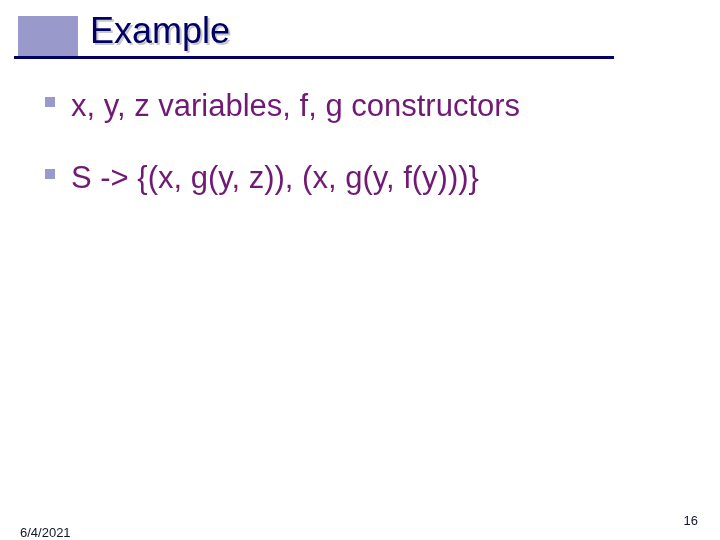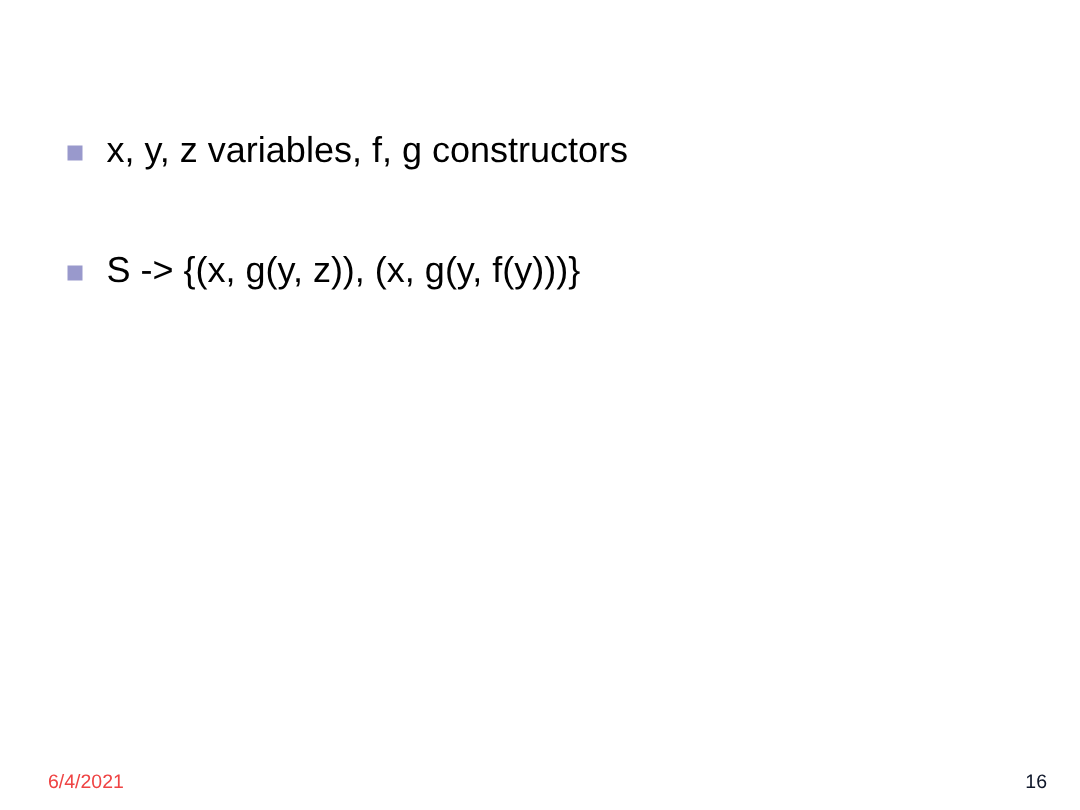--- a/index.html
+++ b/index.html
@@ -48,64 +48,68 @@
     top: 46px;
     width: 600px;
     height: 3px;
     background: #000066;
   }
   .body-area {
     position: absolute;
     top: 85px;
     left: 45px;
     width: 640px;
-    font-size: 24px;
+    font-size: 31px;
     line-height: 1.35;
-    color: #000000;
+    color: #701a75;
   }
   .bullet-row {
     display: flex;
     align-items: flex-start;
     margin-bottom: 4px;
   }
   .bullet-row.spaced {
-    margin-top: 48px;
+    margin-top: 30px;
   }
   .bullet-square {
     width: 10px;
     height: 10px;
     background: #9999cc;
     flex: 0 0 auto;
     margin-top: 12px;
     margin-right: 16px;
   }
   .bullet-text {
     flex: 1 1 auto;
   }
   .footer-date {
     position: absolute;
     left: 20px;
-    bottom: 12px;
+    bottom: 0;
     font-size: 13px;
-    color: #ef4444;
-    margin-left: 12px;
+    color: #0f172a;
   }
   .footer-page {
     position: absolute;
     right: 22px;
     bottom: 12px;
     font-size: 13px;
     color: #0f172a;
   }
 </style>
 </head>
 <body>
 
 <div class="slide">
 
+  <div class="title-area">
+    <div class="title-accent"></div>
+    <div class="title-text">Example</div>
+    <div class="title-underline"></div>
+  </div>
 
   <div class="body-area">
     <div class="bullet-row">
       <div class="bullet-square"></div>
       <div class="bullet-text">x, y, z variables, f, g constructors</div>
     </div>
     <div class="bullet-row spaced">
       <div class="bullet-square"></div>
       <div class="bullet-text">S -&gt; {(x, g(y, z)), (x, g(y, f(y)))}</div>
     </div>

